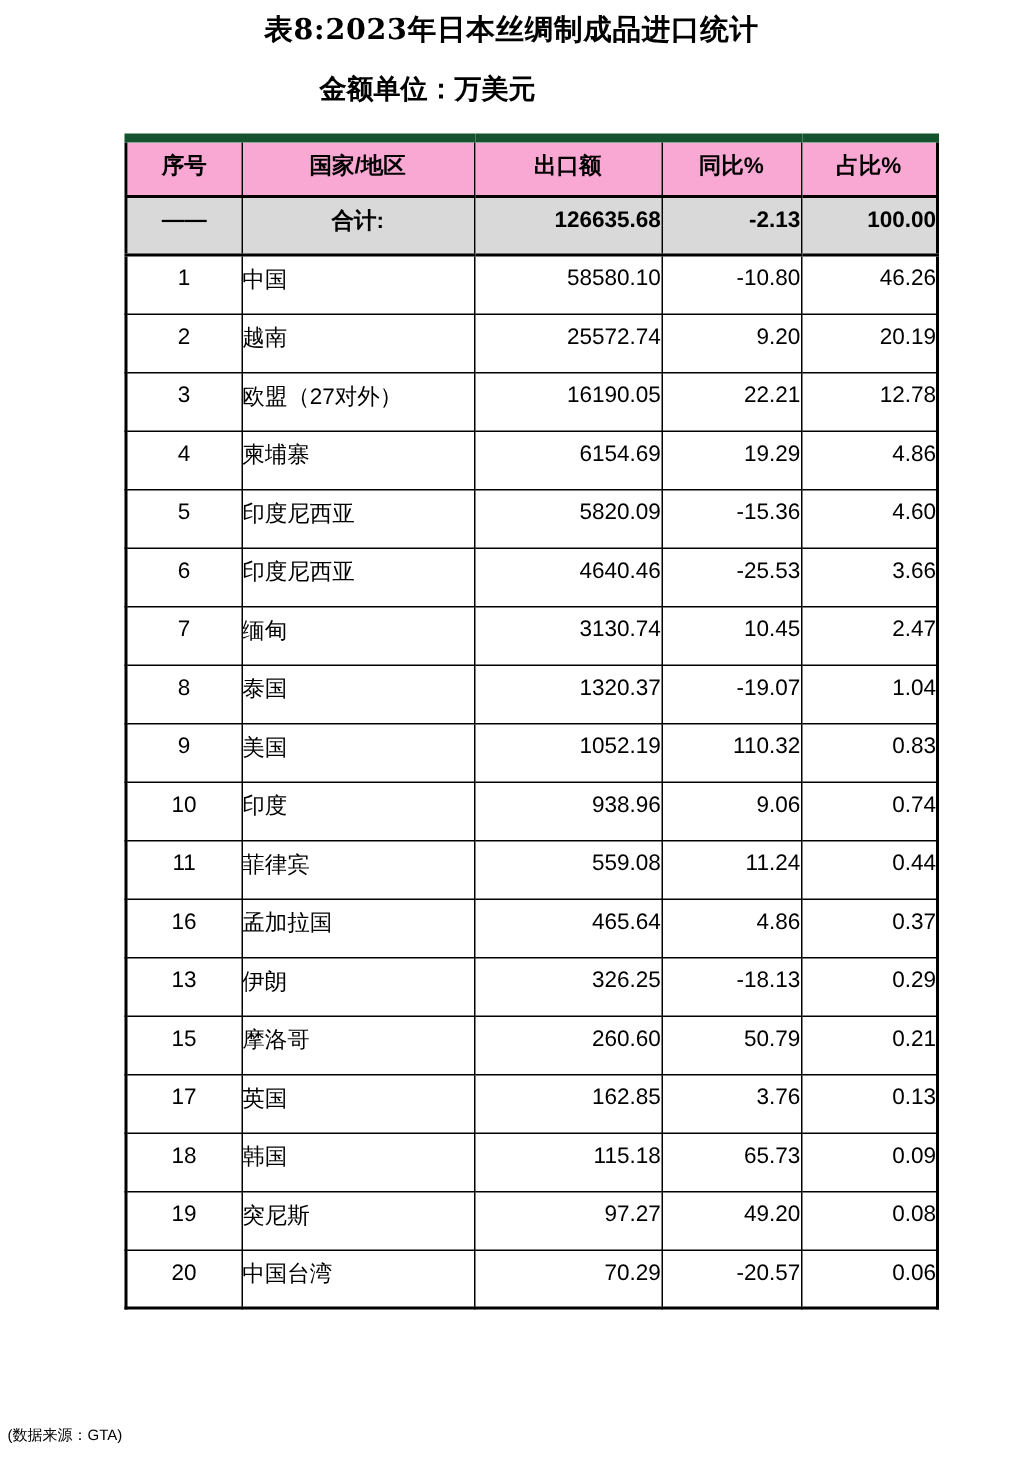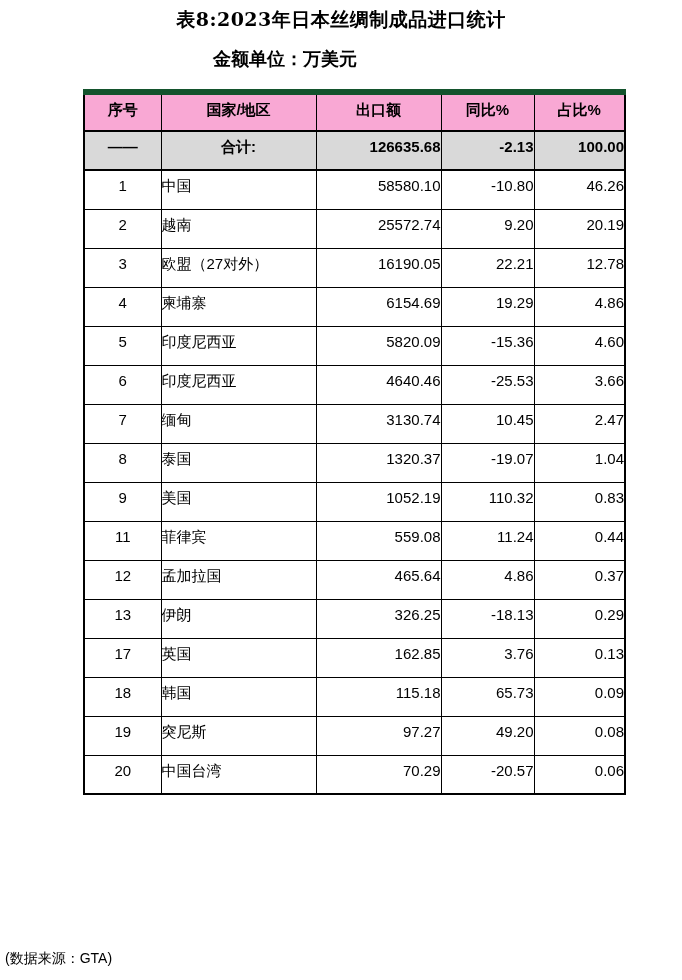--- a/index.html
+++ b/index.html
@@ -50,21 +50,21 @@
     background: #d9d9d9;
     font-weight: bold;
     border-bottom: 2px solid #000000;
   }
   .col-seq  { text-align: center; padding-left: 22px; }
   .col-name { text-align: left;  padding-left: 27px; }
   .col-num  { text-align: right; padding-right: 9px; }
   tr.total-row .col-name { text-align: center; padding-left: 0; }
   .source-note {
     position: absolute; top: 950px; left: 5px;
-    font-size: 14px;
+    font-size: 10px;
   }
 </style>
 </head>
 <body>
 
 <div class="doc-title">表8:2023年日本丝绸制成品进口统计</div>
 
 <div class="unit-note">金额单位：万美元</div>
 
 <table class="stat-table">
@@ -149,41 +149,55 @@
         <td class="col-num">1.04</td>
       </tr>
       <tr>
         <td class="col-seq">9</td>
         <td class="col-name">美国</td>
         <td class="col-num">1052.19</td>
         <td class="col-num">110.32</td>
         <td class="col-num">0.83</td>
       </tr>
       <tr>
+        <td class="col-seq">10</td>
+        <td class="col-name">印度</td>
+        <td class="col-num">938.96</td>
+        <td class="col-num">9.06</td>
+        <td class="col-num">0.74</td>
+      </tr>
+      <tr>
         <td class="col-seq">11</td>
         <td class="col-name">菲律宾</td>
         <td class="col-num">559.08</td>
         <td class="col-num">11.24</td>
         <td class="col-num">0.44</td>
       </tr>
       <tr>
-        <td class="col-seq">12</td>
+        <td class="col-seq">16</td>
         <td class="col-name">孟加拉国</td>
         <td class="col-num">465.64</td>
         <td class="col-num">4.86</td>
         <td class="col-num">0.37</td>
       </tr>
       <tr>
         <td class="col-seq">13</td>
         <td class="col-name">伊朗</td>
         <td class="col-num">326.25</td>
         <td class="col-num">-18.13</td>
         <td class="col-num">0.29</td>
       </tr>
       <tr>
+        <td class="col-seq">15</td>
+        <td class="col-name">摩洛哥</td>
+        <td class="col-num">260.60</td>
+        <td class="col-num">50.79</td>
+        <td class="col-num">0.21</td>
+      </tr>
+      <tr>
         <td class="col-seq">17</td>
         <td class="col-name">英国</td>
         <td class="col-num">162.85</td>
         <td class="col-num">3.76</td>
         <td class="col-num">0.13</td>
       </tr>
       <tr>
         <td class="col-seq">18</td>
         <td class="col-name">韩国</td>
         <td class="col-num">115.18</td>

